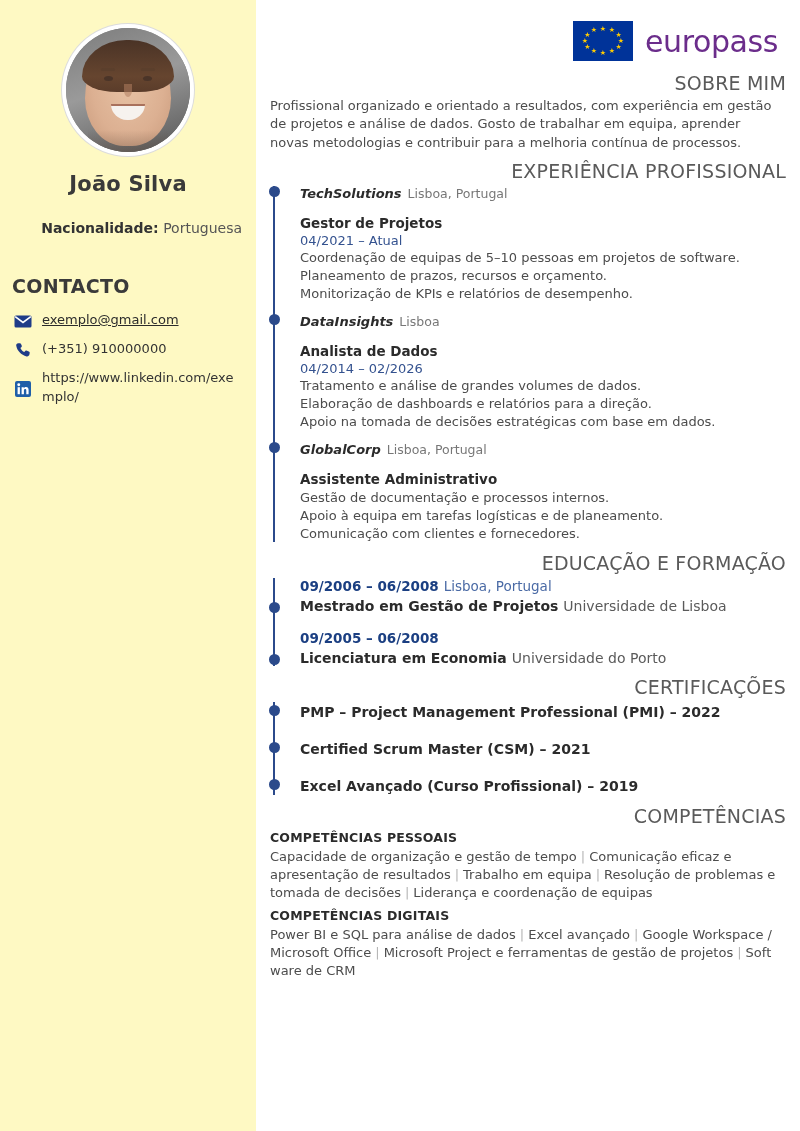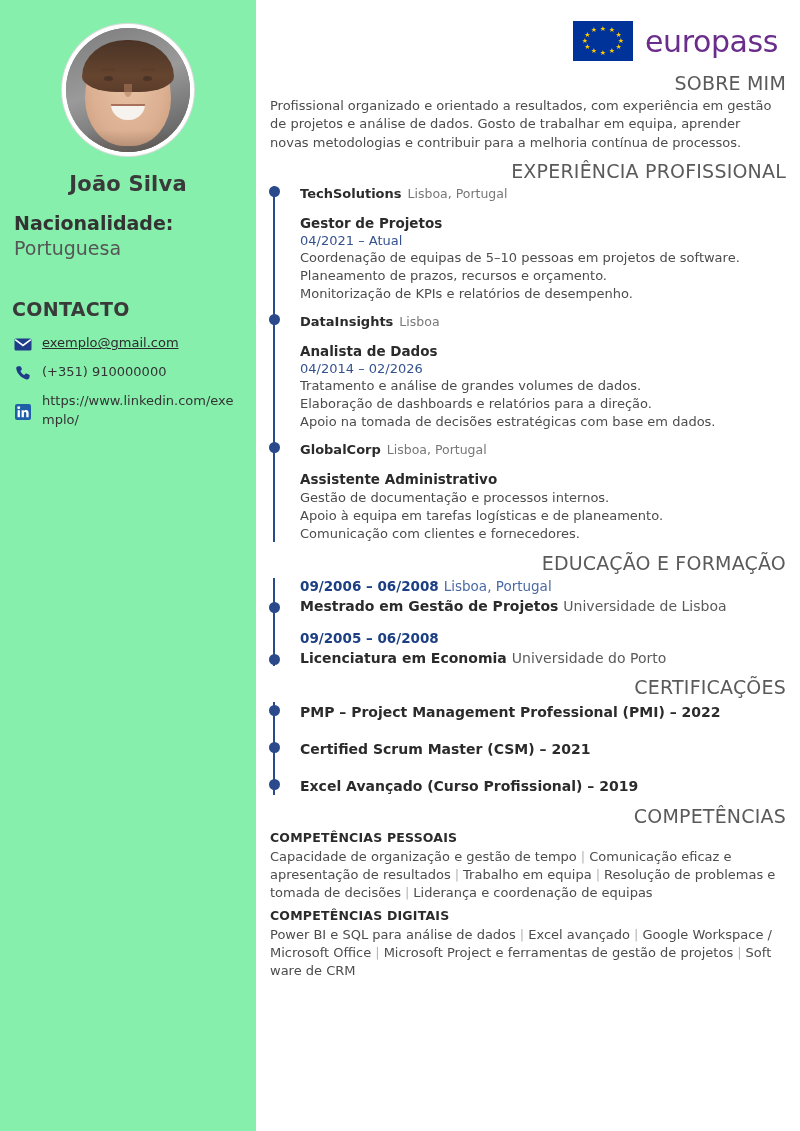--- a/index.html
+++ b/index.html
@@ -21,21 +21,21 @@
     box-sizing: border-box;
   }
 
   
   #sidebar {
     position: absolute;
     left: 0;
     top: 0;
     width: 256px;
     height: 1131px;
-    background: #86efac;
+    background: #fef9c3;
     box-sizing: border-box;
     padding: 0;
   }
   .photo-wrap {
     width: 132px;
     height: 132px;
     margin: 24px auto 0 auto;
     border-radius: 50%;
     background: #ffffff;
     padding: 4px;
@@ -116,23 +116,23 @@
 
   .name {
     margin: 16px 0 0 0;
     text-align: center;
     font-size: 21px;
     font-weight: bold;
     color: #3a3a3a;
     letter-spacing: .2px;
   }
   .nationality {
-    margin: 15px 14px 0 14px;
-    text-align: left;
-    font-size: 19px;
+    margin: 23px 14px 0 14px;
+    text-align: right;
+    font-size: 14px;
     color: #555555;
     line-height: 1.3;
   }
   .nationality .lab {
     font-weight: bold;
     color: #333333;
   }
   .contact-title {
     margin: 38px 0 0 12px;
     font-size: 19px;
@@ -249,21 +249,21 @@
     left: -31.5px;
     width: 11px; height: 11px;
     border-radius: 50%;
     background: #2b4a8b;
   }
   .org-line {
     font-size: 13px;
     color: #2b2b2b;
     margin-bottom: 14px;
   }
-  .org-name { font-weight: bold; }
+  .org-name { font-weight: bold; font-style: italic; }
   .org-loc {
     color: #777777;
     font-size: 12.5px;
     margin-left: 6px;
   }
   .role {
     font-size: 13.5px;
     font-weight: bold;
     color: #2b2b2b;
     margin-bottom: 2px;

